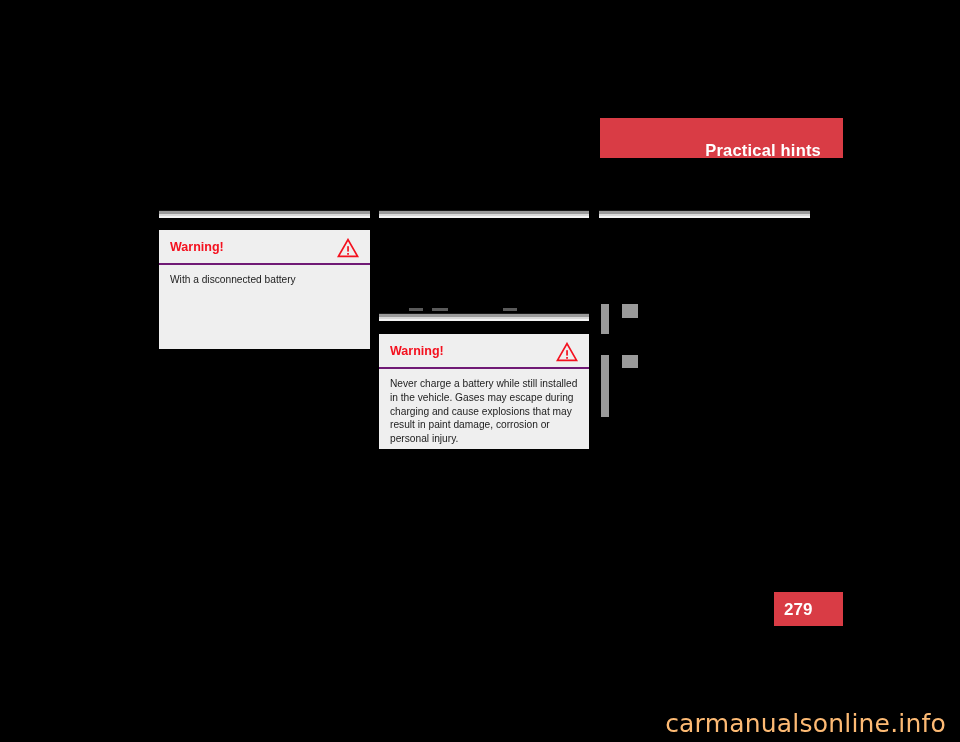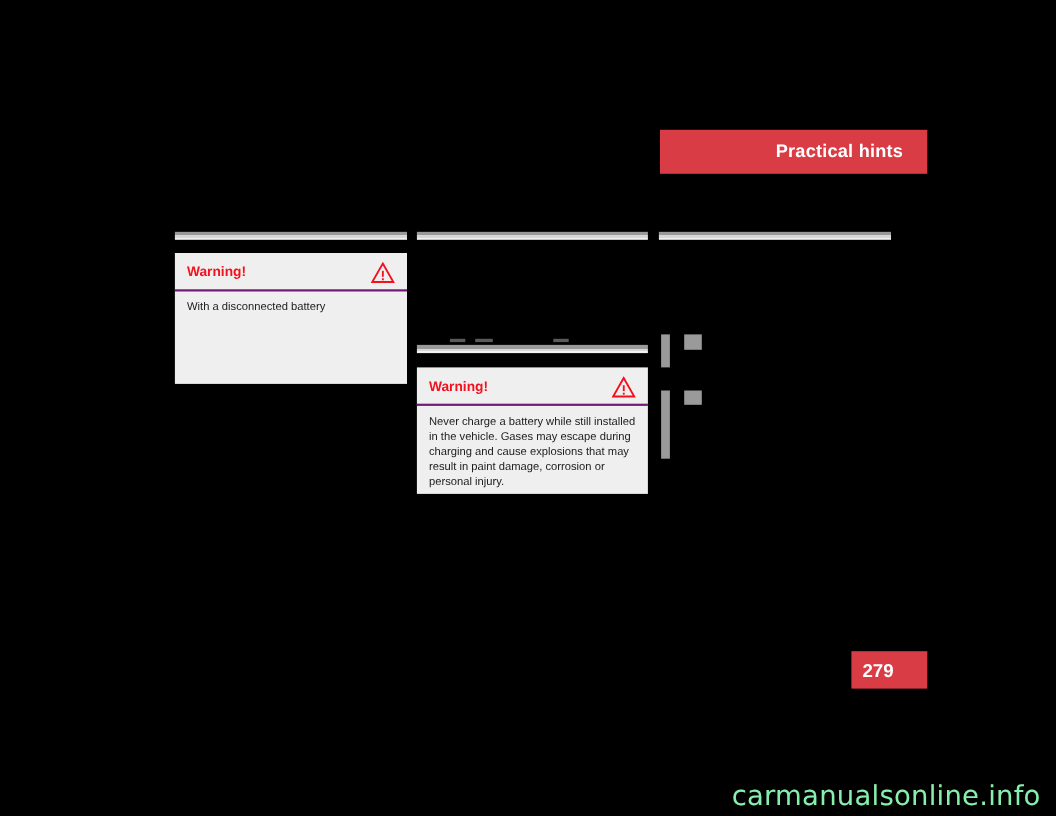--- a/index.html
+++ b/index.html
@@ -24,21 +24,21 @@
 
   
   .header-bar {
     position: absolute;
     left: 600px;
     top: 118px;
     width: 243px;
     height: 40px;
     background: #d93c45;
     display: flex;
-    align-items: center;
+    align-items: flex-end;
     justify-content: flex-end;
     box-sizing: border-box;
     padding-right: 22px;
   }
   .header-bar .header-title {
     color: #ffffff;
     font-size: 16.5px;
     font-weight: bold;
     letter-spacing: 0.2px;
     line-height: 1;
@@ -152,21 +152,21 @@
     font-weight: bold;
     font-size: 17px;
     line-height: 1;
   }
 
   
   .watermark {
     position: absolute;
     right: 14px;
     bottom: 6px;
-    color: #86efac;
+    color: #fdba74;
     font-size: 25px;
     letter-spacing: 0.2px;
     line-height: 1;
     font-family: "DejaVu Sans", sans-serif;
   }
 </style>
 </head>
 <body>
 
 <div class="page">

